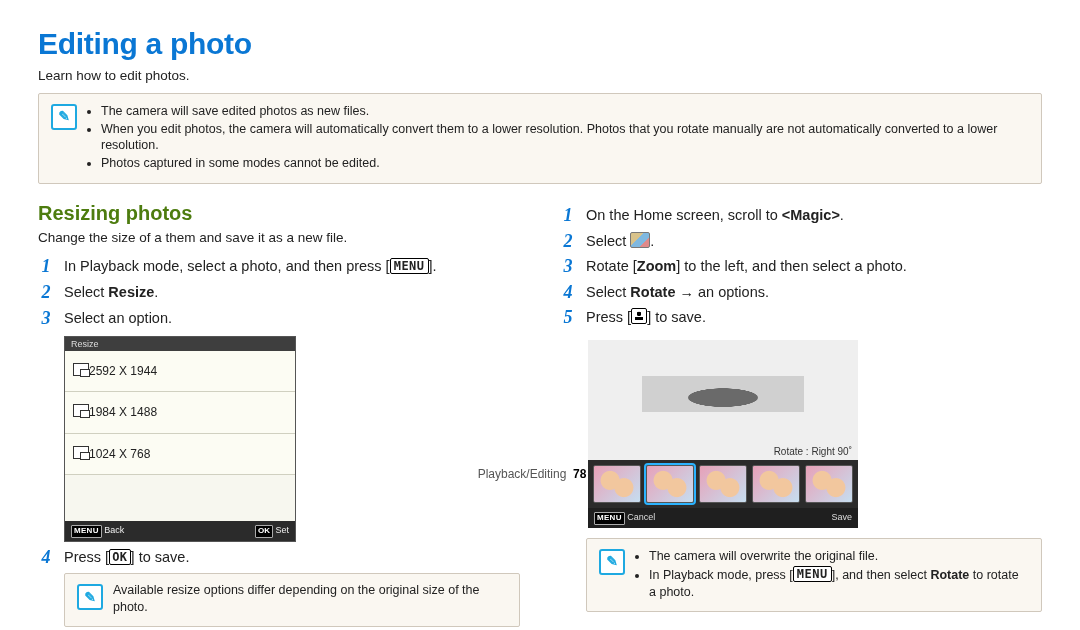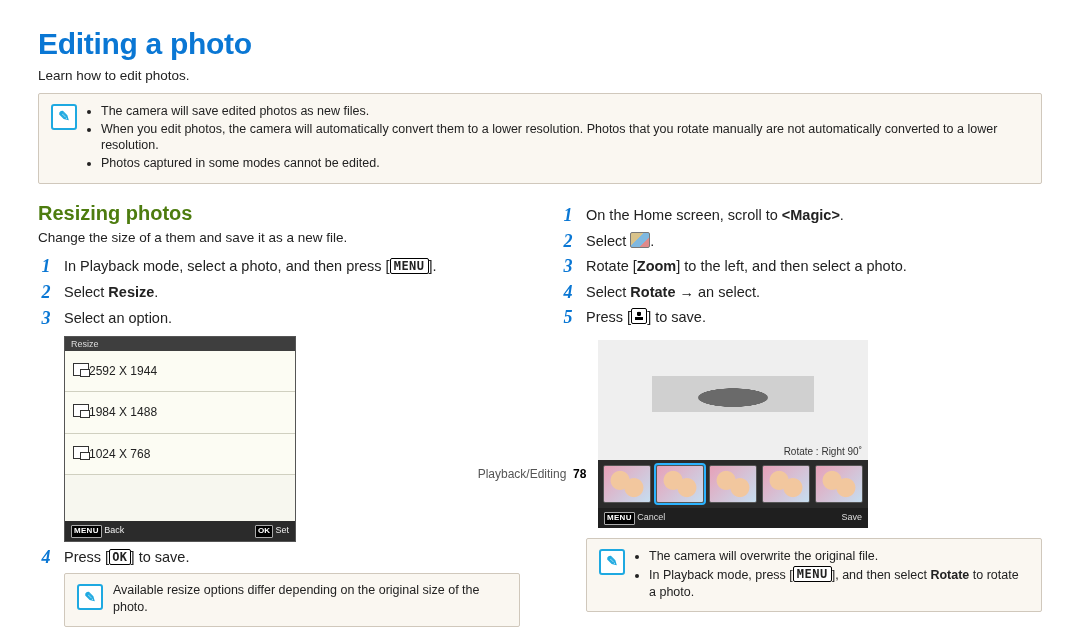--- a/index.html
+++ b/index.html
@@ -187,21 +187,21 @@
     display:inline-block;
     border:1px solid #aaa;
     background:#000; color:#fff;
     font-size:8px; padding:0 2px;
     border-radius:1px;
     font-weight:700;
   }
   
   .rotate-shot {
     width: 270px;
-    margin: 12px 0 10px 38px;
+    margin: 12px 0 10px 28px;
     background: #5eead4;
     user-select:none;
     border-radius:14px;
   }
   .rotate-main {
     height: 120px;
     background: #efefef;
     display:flex;
     align-items:flex-end;
     justify-content:flex-end;
@@ -346,21 +346,21 @@
         </li>
         <li>
           <span class="step-num">3</span>
           <span class="step-body">
             <span>Rotate [</span><b>Zoom</b><span>] to the left, and then select a photo.</span>
           </span>
         </li>
         <li>
           <span class="step-num">4</span>
           <span class="step-body">
-            <span>Select </span><b>Rotate</b><span> → an select.</span>
+            <span>Select </span><b>Rotate</b><span> → an options.</span>
           </span>
         </li>
         <li>
           <span class="step-num">5</span>
           <span class="step-body">
             <span>Press [</span><span class="icon-save"></span><span>] to save.</span>
           </span>
         </li>
       </ul>
 

